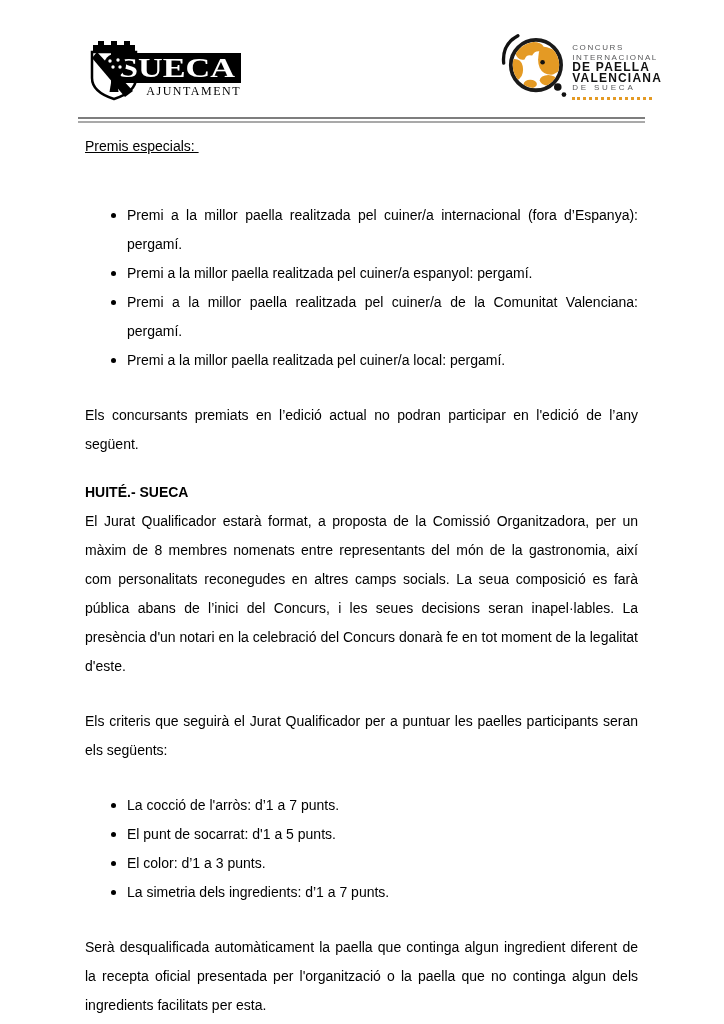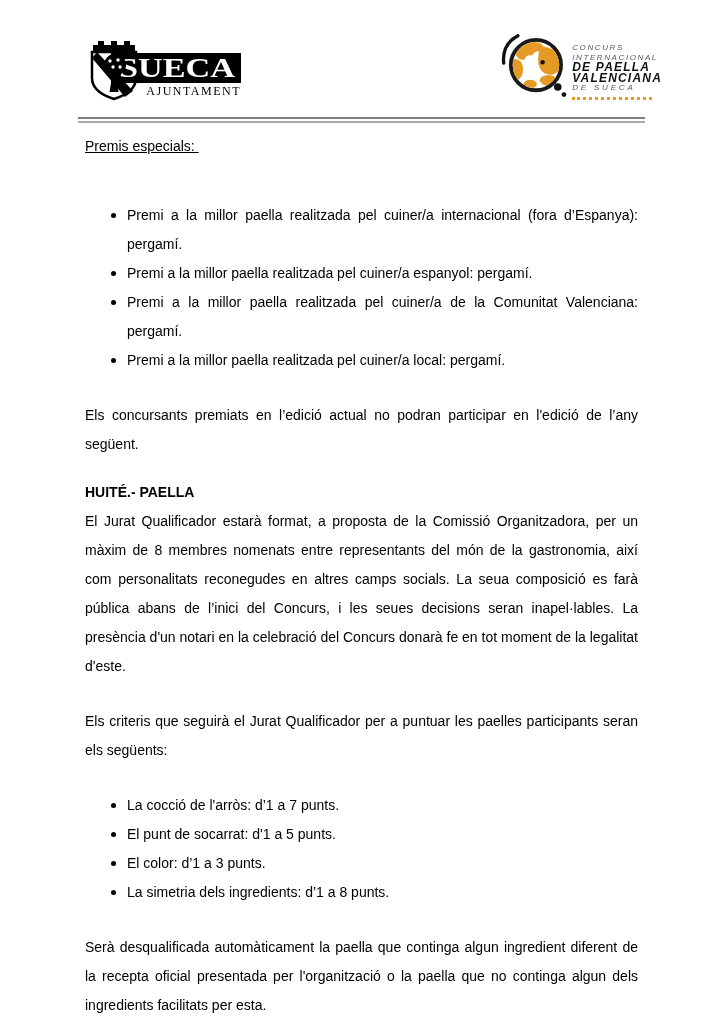--- a/index.html
+++ b/index.html
@@ -7,21 +7,21 @@
     width: 724px; height: 1024px;
     font-family: "Liberation Sans", sans-serif;
     font-size: 14px; line-height: 29px; color: #000;
     overflow: hidden;
   }
   .page { box-sizing: border-box; width: 724px; height: 1024px; padding: 38px 86px 0 85px; }
 
   
   .header { display: flex; justify-content: space-between; align-items: flex-start; height: 66px; margin-right: -24px; }
   .sueca-logo { margin-top: 2px; }
-  .concurs-logo { display: flex; margin-top: -8px; font-style: italic; }
+  .concurs-logo { display: flex; margin-top: -8px; }
   .concurs-text { padding-top: 13px; }
   .ct-line { font-size: 8px; line-height: 9.5px; letter-spacing: 1.6px; color: #58595b; font-weight: 500; white-space: nowrap; }
   .ct-line.strong { font-size: 12px; line-height: 10.5px; letter-spacing: 1.2px; color: #111; font-weight: bold; }
   .ct-line.wide { letter-spacing: 2.8px; }
   .ct-dots { width: 80px; border-top: 3px dotted #E49A24; margin-top: 4px; }
 
   .sep { margin: 13px -7px 0 -7px; height: 2px; border-top: 2px solid #7e7e7e; border-bottom: 2px solid #a9a9a9; }
 
   
   main { display: block; }
@@ -109,29 +109,29 @@
 
     <ul class="bullets">
       <li>Premi a la millor paella realitzada pel cuiner/a internacional (fora d’Espanya): pergamí.</li>
       <li>Premi a la millor paella realitzada pel cuiner/a espanyol: pergamí.</li>
       <li>Premi a la millor paella realitzada pel cuiner/a de la Comunitat Valenciana: pergamí.</li>
       <li>Premi a la millor paella realitzada pel cuiner/a local: pergamí.</li>
     </ul>
 
     <p class="j mt">Els concursants premiats en l’edició actual no podran participar en l'edició de l’any següent.</p>
 
-    <p class="h-jurat">HUITÉ.- PAELLA</p>
+    <p class="h-jurat">HUITÉ.- SUECA</p>
 
     <p class="j">El Jurat Qualificador estarà format, a proposta de la Comissió Organitzadora, per un màxim de 8 membres nomenats entre representants del món de la gastronomia, així com personalitats reconegudes en altres camps socials. La seua composició es farà pública abans de l’inici del Concurs, i les seues decisions seran inapel·lables. La presència d'un notari en la celebració del Concurs donarà fe en tot moment de la legalitat d'este.</p>
 
     <p class="j mt">Els criteris que seguirà el Jurat Qualificador per a puntuar les paelles participants seran els següents:</p>
 
     <ul class="bullets mt">
       <li>La cocció de l'arròs: d’1 a 7 punts.</li>
       <li>El punt de socarrat: d'1 a 5 punts.</li>
       <li>El color: d’1 a 3 punts.</li>
-      <li>La simetria dels ingredients: d’1 a 8 punts.</li>
+      <li>La simetria dels ingredients: d’1 a 7 punts.</li>
     </ul>
 
     <p class="j mt">Serà desqualificada automàticament la paella que continga algun ingredient diferent de la recepta oficial presentada per l'organització o la paella que no continga algun dels ingredients facilitats per esta.</p>
 
   </main>
 </div>
 
 </body></html>

